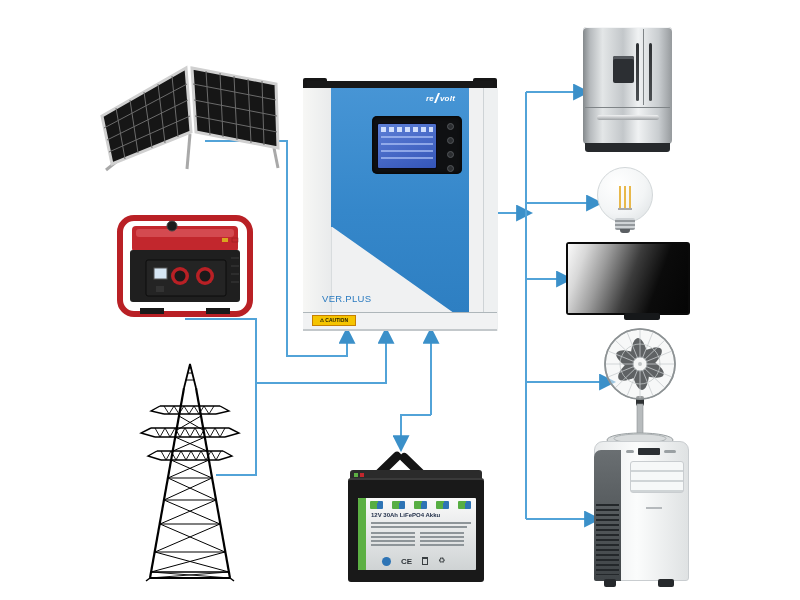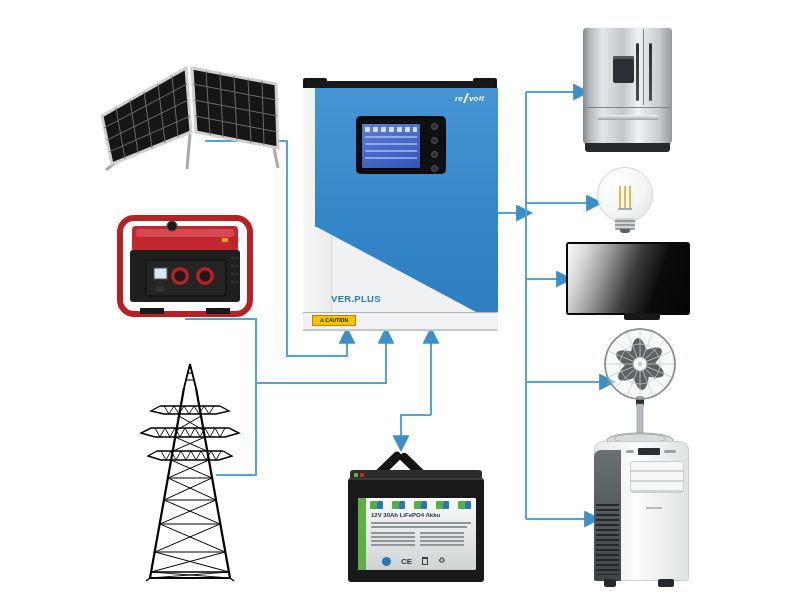--- a/index.html
+++ b/index.html
@@ -9,32 +9,32 @@
   #wires{position:absolute;left:0;top:0;z-index:1;}
 
   
   .inverter{left:303px;top:78px;width:197px;height:262px;}
   .inv-tab{position:absolute;top:0;width:24px;height:13px;background:#161616;border-radius:2px;}
   .inv-tab .dot{position:absolute;left:50%;top:50%;width:4px;height:4px;margin:-2px 0 0 -2px;background:#e8e8e8;border-radius:50%;}
   .inv-bar{position:absolute;left:4px;top:3px;width:186px;height:8px;background:#181818;}
   .inv-body{position:absolute;left:0;top:10px;width:194px;height:243px;background:#f0f1f2;border:1px solid #d3d7d9;border-top:none;box-sizing:border-box;}
   .inv-side{position:absolute;left:0;top:10px;width:28px;height:243px;background:linear-gradient(90deg,#f7f7f5,#e9ebec);border-right:1px solid #d8dcde;}
   .inv-right{position:absolute;left:180px;top:10px;width:14px;height:243px;background:#eef0f1;border-left:1px solid #ced3d6;}
-  .inv-front{position:absolute;left:12px;top:10px;width:183px;height:224px;background:linear-gradient(180deg,#4795d5 0%,#3587ca 55%,#2e7fc2 100%);clip-path:polygon(0 0,100% 0,100% 100%,88% 100%,1% 62%,0 62%);}
+  .inv-front{position:absolute;left:28px;top:10px;width:138px;height:224px;background:linear-gradient(180deg,#4795d5 0%,#3587ca 55%,#2e7fc2 100%);clip-path:polygon(0 0,100% 0,100% 100%,88% 100%,1% 62%,0 62%);}
   .inv-bottom{position:absolute;left:0;top:234px;width:194px;height:19px;background:#f1f2f3;border-top:1px solid #aeb6ba;border-bottom:2px solid #c3c8cb;box-sizing:border-box;}
   .inv-logo{position:absolute;right:14px;top:5px;color:#fff;font:italic 700 8px "Liberation Sans",sans-serif;letter-spacing:.2px;}
   .inv-logo .slash{display:inline-block;width:2px;height:10px;background:#fff;transform:skewX(-22deg);margin:0 2px;vertical-align:-2px;}
   .cpanel{position:absolute;left:41px;top:28px;width:90px;height:58px;background:#0f1012;border-radius:5px;box-shadow:inset 0 0 4px #000;}
   .lcd{position:absolute;left:5px;top:7px;width:58px;height:44px;background:linear-gradient(160deg,#5d7fd6,#3455b8);border:1px solid #090914;border-radius:2px;overflow:hidden;}
   .lcd:before{content:"";position:absolute;left:3px;right:3px;top:3px;height:5px;background:repeating-linear-gradient(90deg,rgba(215,228,255,.95) 0 5px,rgba(215,228,255,0) 5px 8px);}
   .lcd:after{content:"";position:absolute;left:3px;right:3px;top:12px;bottom:4px;background:repeating-linear-gradient(180deg,rgba(180,200,250,.65) 0 2px,rgba(180,200,250,0) 2px 7px);}
   .btncol{position:absolute;left:70px;top:7px;width:16px;height:46px;}
   .btncol i{display:block;width:5px;height:5px;margin:0 auto 7px auto;background:#2c2e31;border:1px solid #53565a;border-radius:50%;}
   .headline{position:absolute;left:0;top:112px;width:100%;text-align:center;color:#fff;font-weight:700;font-size:8px;line-height:11px;letter-spacing:.1px;}
-  .verplus{position:absolute;left:19px;top:215px;color:#2b7bc0;font-weight:700;font-size:9.5px;letter-spacing:.3px;margin-left:9px;}
+  .verplus{position:absolute;left:19px;top:215px;color:#2b7bc0;font-weight:400;font-size:9.5px;letter-spacing:.3px;}
   .caution{position:absolute;left:9px;top:237px;width:44px;height:11px;background:#f5c400;border:1px solid #c77f00;display:flex;align-items:center;justify-content:center;gap:1px;box-sizing:border-box;}
   .caution span{font-size:5px;font-weight:700;color:#201a00;line-height:1;}
 
   
   .battery{left:342px;top:446px;width:148px;height:136px;}
   .strap{position:absolute;height:9px;background:#141414;border-radius:4px;}
   .strapL{left:28px;top:32px;width:42px;transform:rotate(-44deg);transform-origin:left center;}
   .strapR{left:59px;top:4px;width:42px;transform:rotate(44deg);transform-origin:left center;}
   .bat-top{position:absolute;left:8px;top:24px;width:132px;height:16px;background:#2b2b2b;border-radius:3px;}
   .bat-body{position:absolute;left:6px;top:32px;width:136px;height:102px;background:#191919;border-radius:3px;border-top:2px solid #3a3a3a;}

